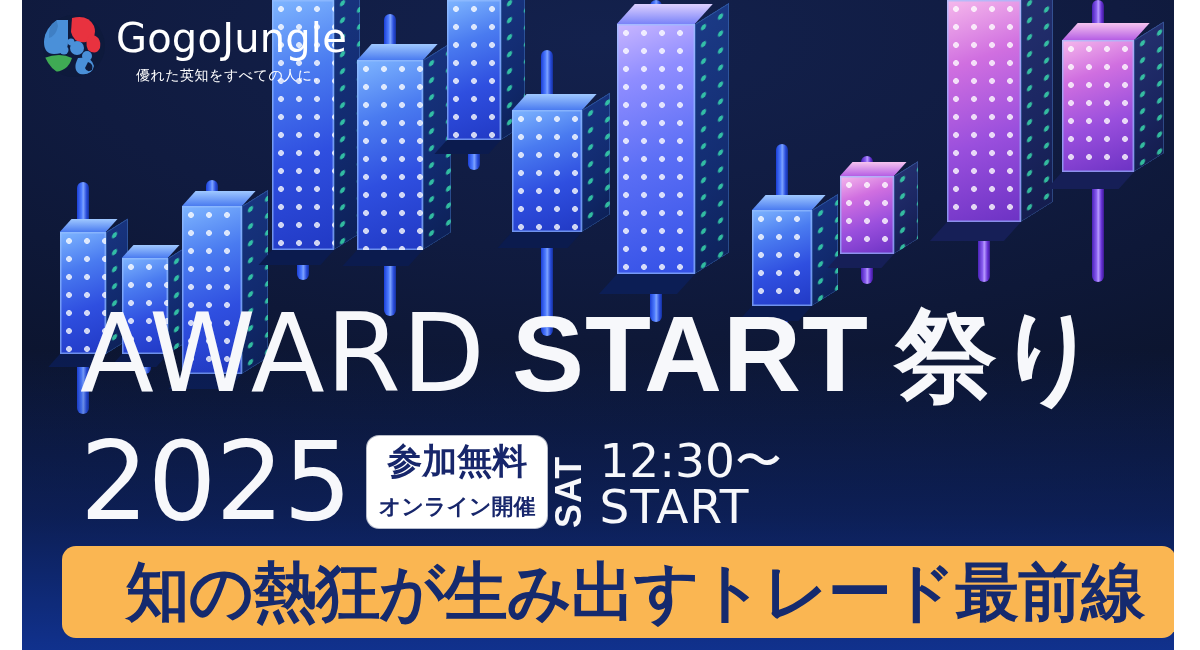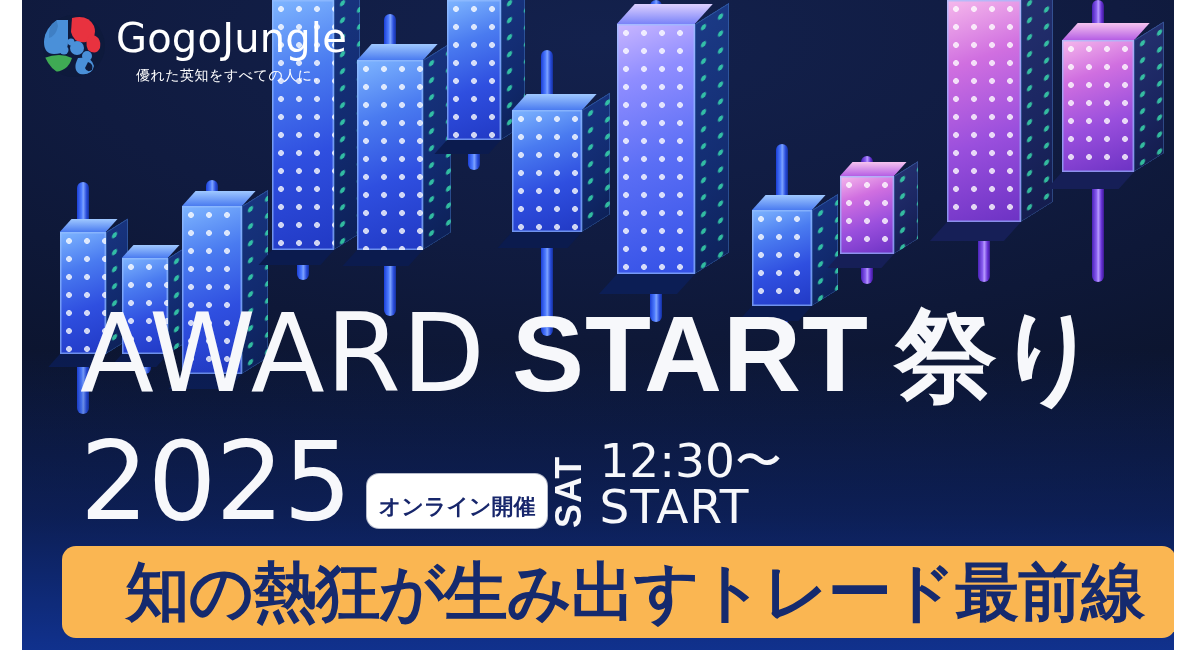--- a/index.html
+++ b/index.html
@@ -403,20 +403,21 @@
       <div class="row-title">
         <span class="t-award">AWARD</span>
         <span class="t-live">START</span>
         <span class="t-matsuri">祭り</span>
       </div>
 
       <div class="row-date">
         <span class="t-year">2025</span>
 
         <div class="badge">
+          <span class="badge-main">参加無料</span>
           <span class="badge-sub">オンライン開催</span>
         </div>
 
         <span class="t-dow">SAT</span>
 
         <div class="t-time">
           <span class="t-time-1">12:30〜</span>
           <span class="t-time-2">START</span>
         </div>
       </div>

